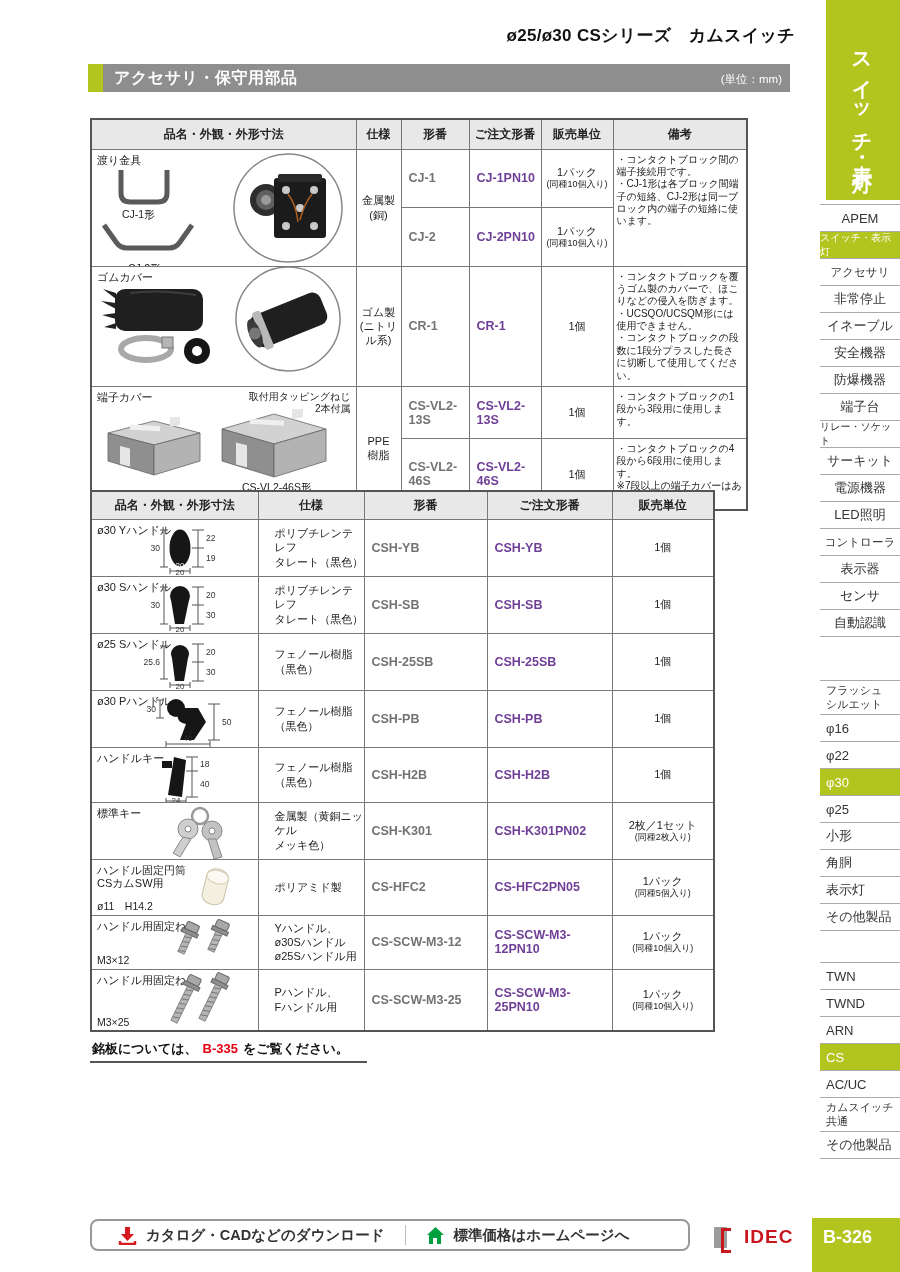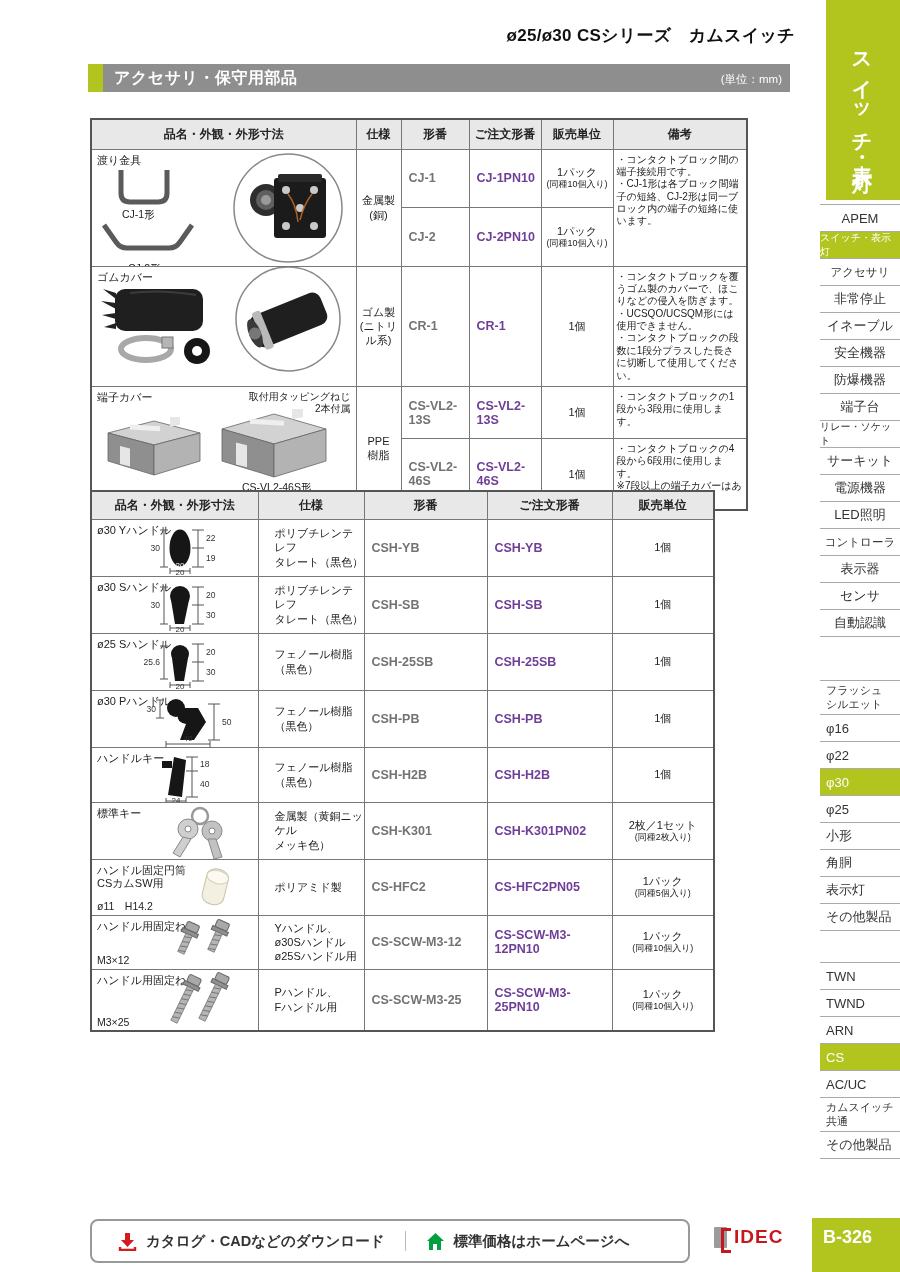--- a/index.html
+++ b/index.html
@@ -40,30 +40,30 @@
   .unitsub{display:block;font-size:9px}
   .speccell{text-align:center;font-size:11px;white-space:pre-line;line-height:1.3;color:#222}
   .t2 .speccell{text-align:left;padding-left:16px}
   .remarkcell{font-size:10px;line-height:1.24;white-space:pre-line;vertical-align:top;padding:4px 3px;color:#222;text-align:left}
   .abs{position:absolute}
 
   .nameplate{position:absolute;left:90px;top:1040px;font-size:13px;font-weight:700;color:#111;
              border-bottom:2px solid #555;padding:0 18px 3px 2px}
   .b335{color:var(--red);margin:0 5px}
 
-  .footer-box{position:absolute;left:90px;top:1219px;width:600px;height:44px;border:2px solid #999;
+  .footer-box{position:absolute;left:90px;top:1219px;width:600px;height:32px;border:2px solid #999;
               border-radius:8px;display:flex;align-items:center;padding-left:26px}
   .f-item{display:flex;align-items:center;gap:9px;font-size:14.5px;font-weight:700;color:#333;cursor:pointer}
   .f-div{width:1px;height:20px;background:#bbb;margin:0 20px}
 
   .idec{position:absolute;left:714px;top:1226px;display:flex;align-items:center;height:22px}
   .idec-bar{width:13px;height:21px;background:#9b9b9b;border-radius:1px;position:relative;margin-right:1px}
   .idec-bar::after{content:"";position:absolute;right:-4px;top:1px;width:7px;height:19px;
                    border:3.5px solid var(--idec);border-right:none}
-  .idec-text{font-size:19px;font-weight:700;color:var(--idec);letter-spacing:1px;margin-left:6px}
+  .idec-text{font-size:19px;font-weight:700;color:var(--idec);letter-spacing:1px;margin-left:16px}
 
   .sidebar-tab{position:absolute;left:826px;top:0;width:74px;height:200px;background:var(--green);
                display:flex;align-items:center;justify-content:center}
   .sidebar-tab span{writing-mode:vertical-rl;font-size:20px;font-weight:700;color:#fff;letter-spacing:4px}
 
   .nav{position:absolute;left:820px;width:80px;border-top:1px solid #aaa}
   .nav-item{border-bottom:1px solid #aaa;font-size:13px;color:#333;display:flex;align-items:center;
             justify-content:center;height:27px;cursor:pointer;letter-spacing:0}
   .nav.left .nav-item{justify-content:flex-start;padding-left:6px}
   .nav-item.active{background:var(--green);color:#fff}
@@ -499,20 +499,21 @@
       </td>
       <td class="speccell">Pハンドル、
 Fハンドル用</td>
       <td class="modelcell">CS-SCW-M3-25</td>
       <td class="ordercell">CS-SCW-M3-25PN10</td>
       <td class="unitcell"><span>1パック</span><span class="unitsub">(同種10個入り)</span></td>
     </tr>
   </tbody>
     </table>
 
+  <div class="nameplate"><span>銘板については、</span><span class="b335">B-335</span><span>をご覧ください。</span></div>
 
   <div class="footer-box">
     <div class="f-item">
       <svg width="19" height="19" viewBox="0 0 19 19">
         <path d="M7,1 h5 v7 h4 l-6.5,7 L3,8 h4 z" fill="#d71920"></path>
         <path d="M2,15 v3 h15 v-3" fill="none" stroke="#d71920" stroke-width="2.4"></path>
       </svg>
       <span>カタログ・CADなどのダウンロード</span>
     </div>
     <div class="f-div"></div>

